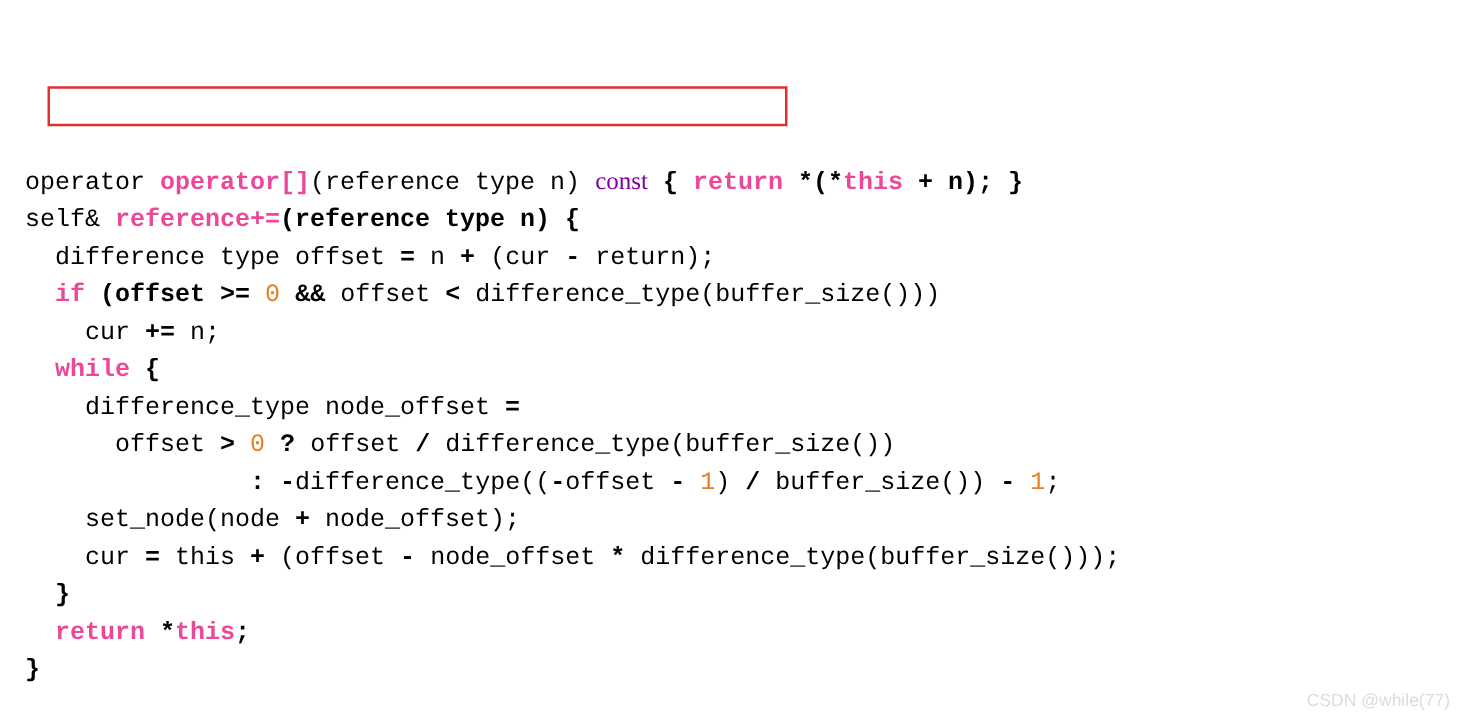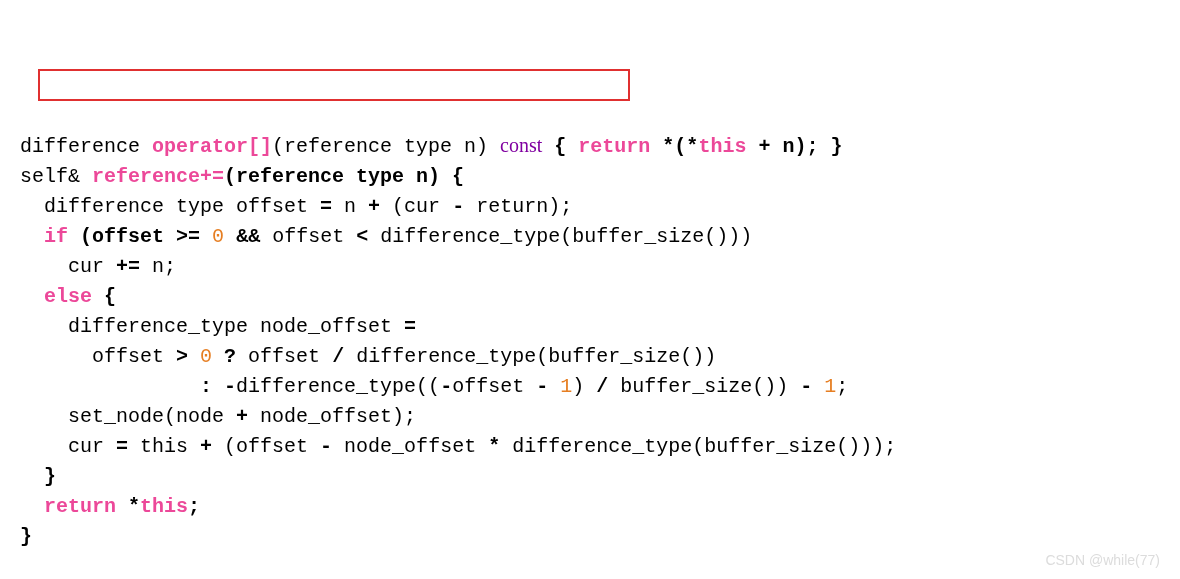--- a/index.html
+++ b/index.html
@@ -33,26 +33,26 @@
     font-size: 14px;
     font-family: sans-serif;
     text-align: center;
   }
 </style>
 </head>
 <body>
 
 
 
-<div><span><span>difference </span><span class="kw">operator[]</span><span>(reference type n) </span><span class="kw2">const</span><span class="bold"> { </span><span class="kw">return</span><span class="bold"> *(*</span><span class="kw">this</span><span class="bold"> + n); }</span></span>
+<div><span><span>operator </span><span class="kw">operator[]</span><span>(reference type n) </span><span class="kw2">const</span><span class="bold"> { </span><span class="kw">return</span><span class="bold"> *(*</span><span class="kw">this</span><span class="bold"> + n); }</span></span>
 <span><span>self&amp; </span><span class="kw">reference+=</span><span class="bold">(reference type n) {</span></span>
 <span><span>  difference type offset </span><span class="bold">=</span><span> n </span><span class="bold">+</span><span> (cur </span><span class="bold">-</span><span> return);</span></span>
 <span><span>  </span><span class="kw">if</span><span class="bold"> (offset </span><span class="bold">&gt;=</span><span> </span><span class="num">0</span><span> </span><span class="bold">&amp;&amp;</span><span> offset </span><span class="bold">&lt;</span><span> difference_type(buffer_size()))</span></span>
 <span><span>    cur </span><span class="bold">+=</span><span> n;</span></span>
-<span><span>  </span><span class="kw">else</span><span class="bold"> {</span></span>
+<span><span>  </span><span class="kw">while</span><span class="bold"> {</span></span>
 <span><span>    difference_type node_offset </span><span class="bold">=</span></span>
 <span><span>      offset </span><span class="bold">&gt;</span><span> </span><span class="num">0</span><span> </span><span class="bold">?</span><span> offset </span><span class="bold">/</span><span> difference_type(buffer_size())</span></span>
 <span><span>               </span><span class="bold">:</span><span> </span><span class="bold">-</span><span>difference_type((</span><span class="bold">-</span><span>offset </span><span class="bold">-</span><span> </span><span class="num">1</span><span>) </span><span class="bold">/</span><span> buffer_size()) </span><span class="bold">-</span><span> </span><span class="num">1</span><span>;</span></span>
 <span><span>    set_node(node </span><span class="bold">+</span><span> node_offset);</span></span>
 <span><span>    cur </span><span class="bold">=</span><span> this </span><span class="bold">+</span><span> (offset </span><span class="bold">-</span><span> node_offset </span><span class="bold">*</span><span> difference_type(buffer_size()));</span></span>
 <span><span class="bold">  }</span></span>
 <span><span>  </span><span class="kw">return</span><span class="bold"> *</span><span class="kw">this</span><span class="bold">;</span></span>
 <span><span class="bold">}</span></span>
 <span><span></span></span>
 

